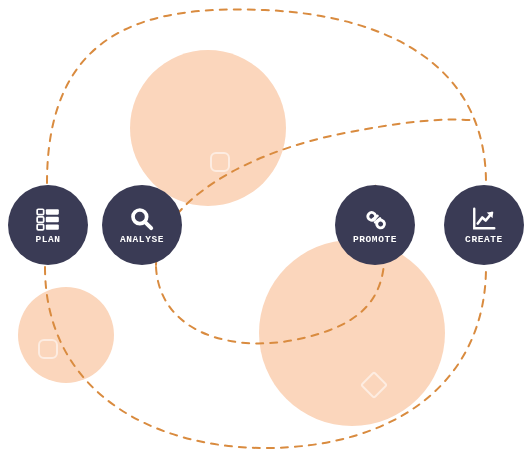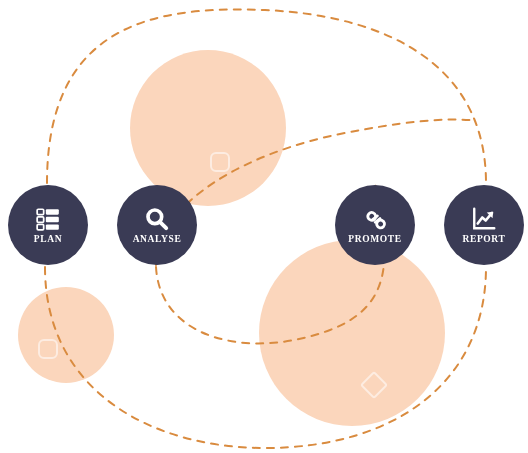--- a/index.html
+++ b/index.html
@@ -6,21 +6,21 @@
     margin: 0;
     padding: 0;
     background: #ffffff;
   }
   #stage {
     position: relative;
     width: 528px;
     height: 453px;
     background: #ffffff;
     overflow: hidden;
-    font-family: Liberation Serif, serif;
+    font-family: Liberation Mono, monospace;
   }
   #orbits {
     position: absolute;
     left: 0; top: 0;
     width: 528px; height: 453px;
   }
   #blobs {
     position: absolute;
     left: 0; top: 0;
     width: 528px; height: 453px;
@@ -104,21 +104,21 @@
       <rect x="2" y="3" width="6" height="5" rx="1" fill="none" stroke="#ffffff" stroke-width="1.6"></rect>
       <rect x="2" y="10" width="6" height="5" rx="1" fill="none" stroke="#ffffff" stroke-width="1.6"></rect>
       <rect x="2" y="17" width="6" height="5" rx="1" fill="none" stroke="#ffffff" stroke-width="1.6"></rect>
       <rect x="10" y="3" width="12" height="5" rx="1" fill="#ffffff"></rect>
       <rect x="10" y="10" width="12" height="5" rx="1" fill="#ffffff"></rect>
       <rect x="10" y="17" width="12" height="5" rx="1" fill="#ffffff"></rect>
     </svg>
     <span class="label">PLAN</span>
   </div>
 
-  <div class="node" style="left:117px; top:185px;">
+  <div class="node" style="left:102px; top:185px;">
     <svg class="glyph" viewBox="0 0 24 24">
       <circle cx="10" cy="10" r="6.3" fill="none" stroke="#ffffff" stroke-width="3.4"></circle>
       <line x1="14.6" y1="14.6" x2="20.5" y2="20.5" stroke="#ffffff" stroke-width="3.6" stroke-linecap="round"></line>
     </svg>
     <span class="label">ANALYSE</span>
   </div>
 
 
   <div class="node" style="left:335px; top:185px;text-align:right;">
     <svg class="glyph" viewBox="0 0 24 24">
@@ -131,16 +131,16 @@
     </svg>
     <span class="label">PROMOTE</span>
   </div>
 
   <div class="node" style="left:444px; top:185px;">
     <svg class="glyph" viewBox="0 0 24 24">
       <path d="M 3 2.5 L 3 20.5 L 21.5 20.5" fill="none" stroke="#ffffff" stroke-width="2.2" stroke-linecap="round"></path>
       <path d="M 6.2 16.2 L 10.4 10.6 L 13.6 13.4 L 19.4 6.4" fill="none" stroke="#ffffff" stroke-width="2.4" stroke-linecap="round" stroke-linejoin="round"></path>
       <path d="M 14.6 6.0 L 20.4 5.4 L 19.9 11.2 Z" fill="#ffffff"></path>
     </svg>
-    <span class="label">REPORT</span>
+    <span class="label">CREATE</span>
   </div>
 
 </div>
 
 </body></html>

